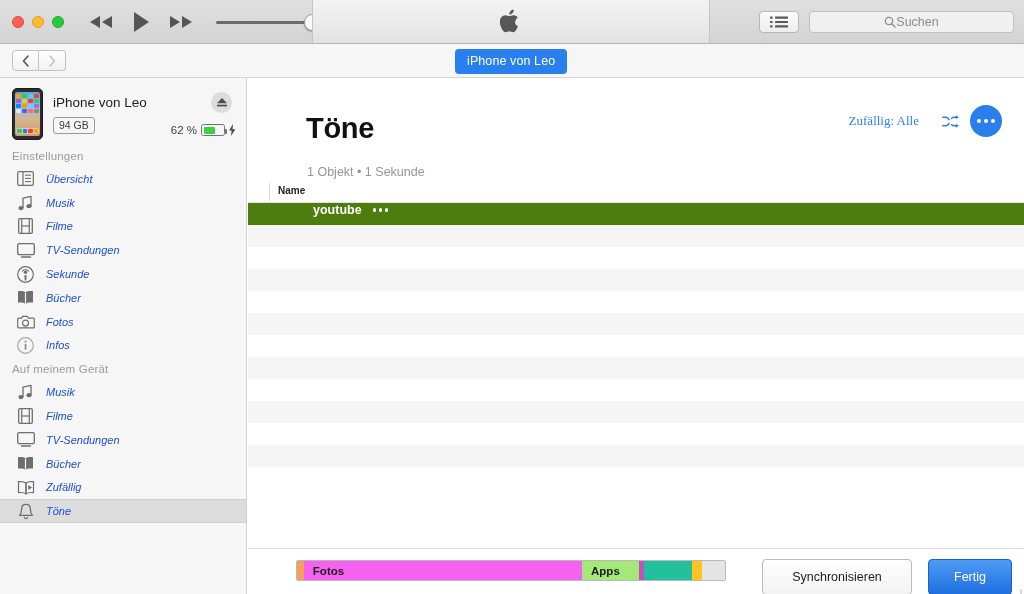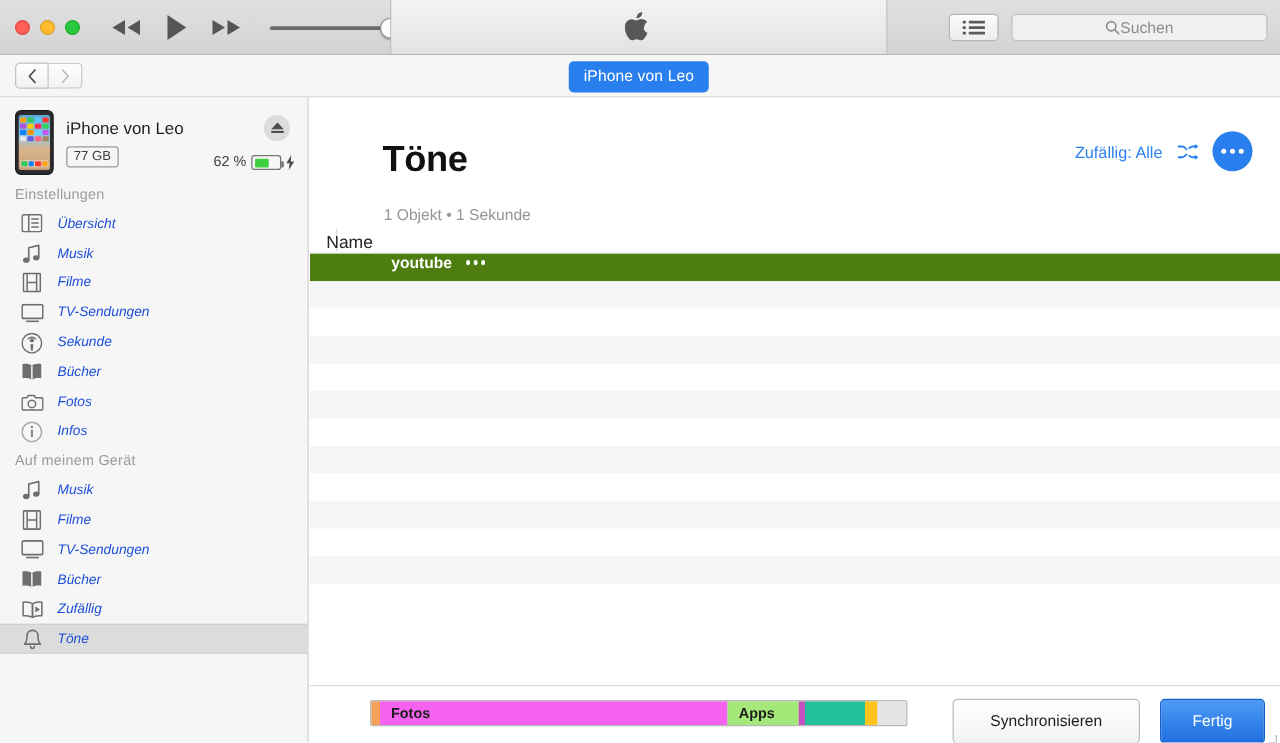--- a/index.html
+++ b/index.html
@@ -129,28 +129,28 @@
   .nav-ico { width: 19px; height: 17px; display: flex; align-items: center; justify-content: center; flex: none; }
 
   
   .content {
     position: absolute; top: 78px; left: 248px; width: 776px; height: 516px; background: #fff;
   }
   .content-head { position: relative; height: 103px; }
   .c-title { position: absolute; left: 58px; top: 34px; font-size: 29px; font-weight: bold; color: #111; letter-spacing: -.3px; }
   .c-sub   { position: absolute; left: 59px; top: 87px; font-size: 12.5px; color: #959595; }
   .shuffle-wrap { position: absolute; right: 22px; top: 27px; display: flex; align-items: center; gap: 11px; }
-  .shuffle-txt { font-size: 13px; color: #2a7fee; display: flex; align-items: center; gap: 12px; }
+  .shuffle-txt { font-size: 13px; color: #2a7fee; display: flex; align-items: center; gap: 23px; font-family: Liberation Serif, serif; }
   .more-btn { width: 32px; height: 32px; border-radius: 50%; background: #2a7fee;
               display: flex; align-items: center; justify-content: center; gap: 3px; }
   .more-btn i { width: 4px; height: 4px; border-radius: 50%; background: #fff; display: block; }
 
   .col-head { position: relative; height: 22px; border-bottom: 1px solid #e3e3e3; }
   .col-head .divider { position: absolute; left: 21px; top: 2px; width: 1px; height: 18px; background: #d7d7d7; }
-  .col-head .hname { position: absolute; left: 13px; top: 4px; font-size: 14px; font-weight: normal; color: #242424; }
+  .col-head .hname { position: absolute; left: 30px; top: 4px; font-size: 10px; font-weight: bold; color: #242424; }
 
   .rows { position: relative; }
   .row { height: 22px; }
   .row.odd { background: #f5f5f5; }
   .row.even { background: #fff; }
   .row.sel { background: #4d7c0f; display: flex; align-items: flex-start; padding-left: 35px; }
   .row .cell { font-size: 12.5px; color: #fff; font-weight: bold; padding-left: 30px;
                display: flex; align-items: center; gap: 7px; }
   .row .cell i { width: 3.5px; height: 3.5px; background: #fff; border-radius: 50%; display: block; }
 
@@ -287,21 +287,21 @@
             <i style="background:#34c759"></i>
               <i style="background:#0a84ff"></i>
               <i style="background:#ff3b30"></i>
               <i style="background:#ff9f0a"></i>
           </div>
         </div>
       </div>
 
       <div class="dev-info">
         <div class="dev-name">iPhone von Leo</div>
-        <div class="cap-badge">77 GB</div>
+        <div class="cap-badge">94 GB</div>
 
         <div class="eject">
           <svg width="12" height="11" viewBox="0 0 12 11">
               <polygon points="6,1 11,6.3 1,6.3" fill="#4d4d4d"></polygon>
               <rect x="1" y="7.7" width="10" height="1.7" fill="#4d4d4d"></rect>
             </svg>
         </div>
 
         <div class="batt-wrap">
           <span class="batt-pct">62 %</span>

